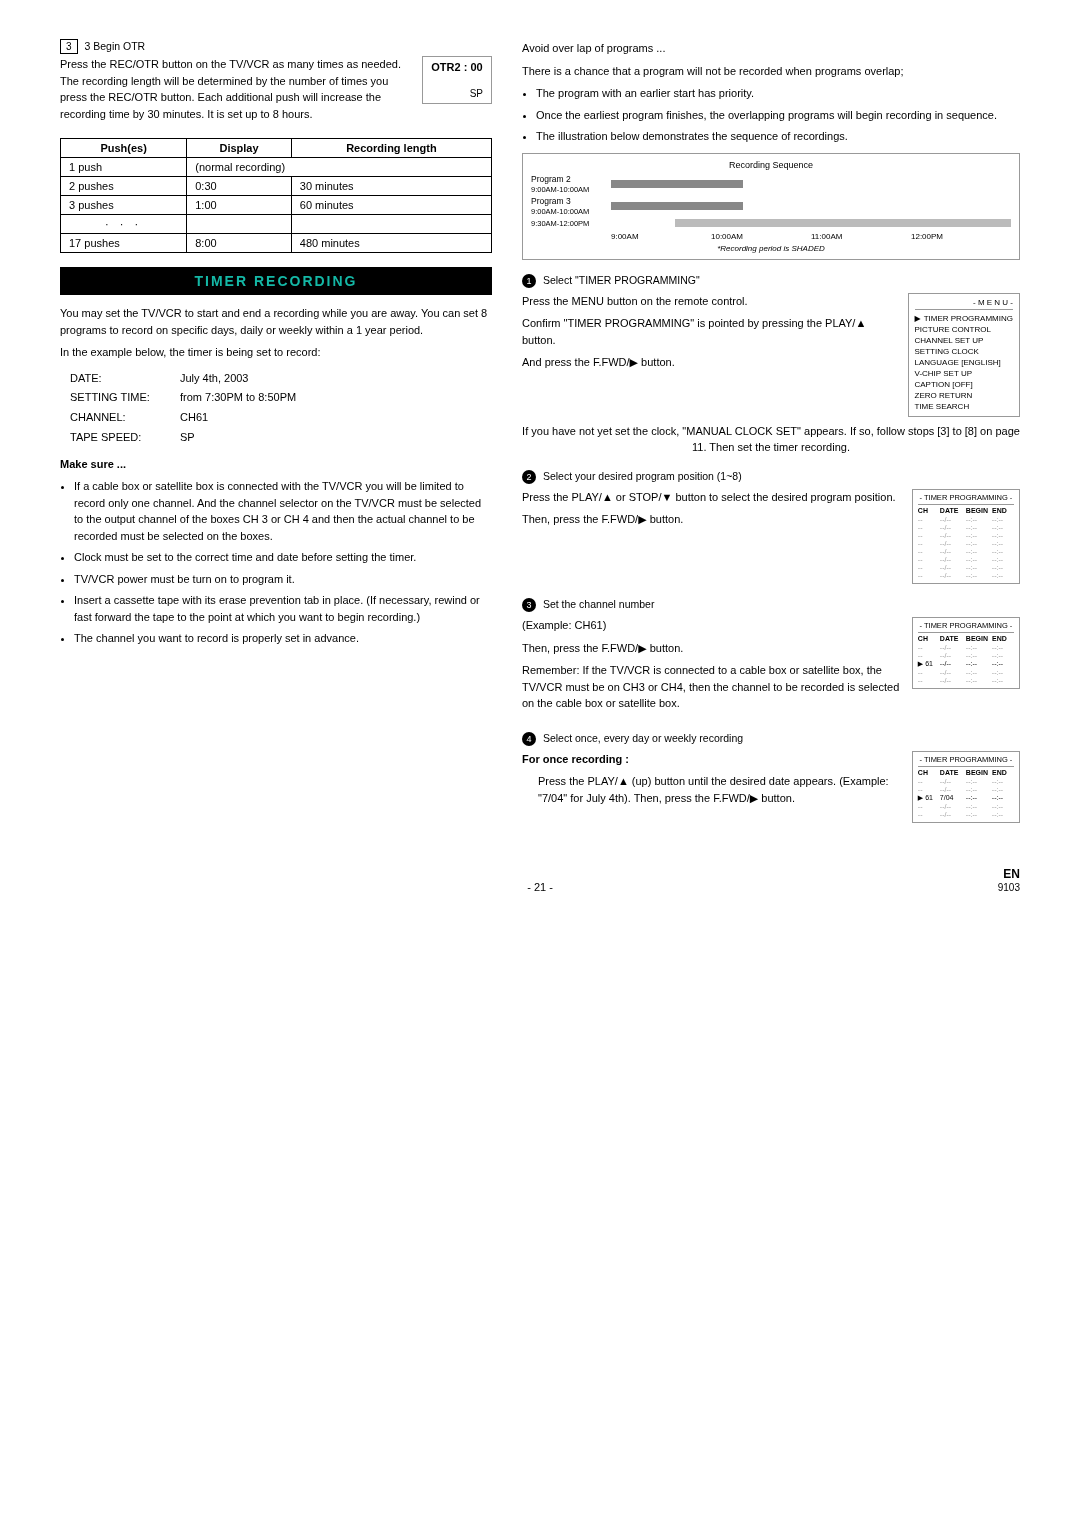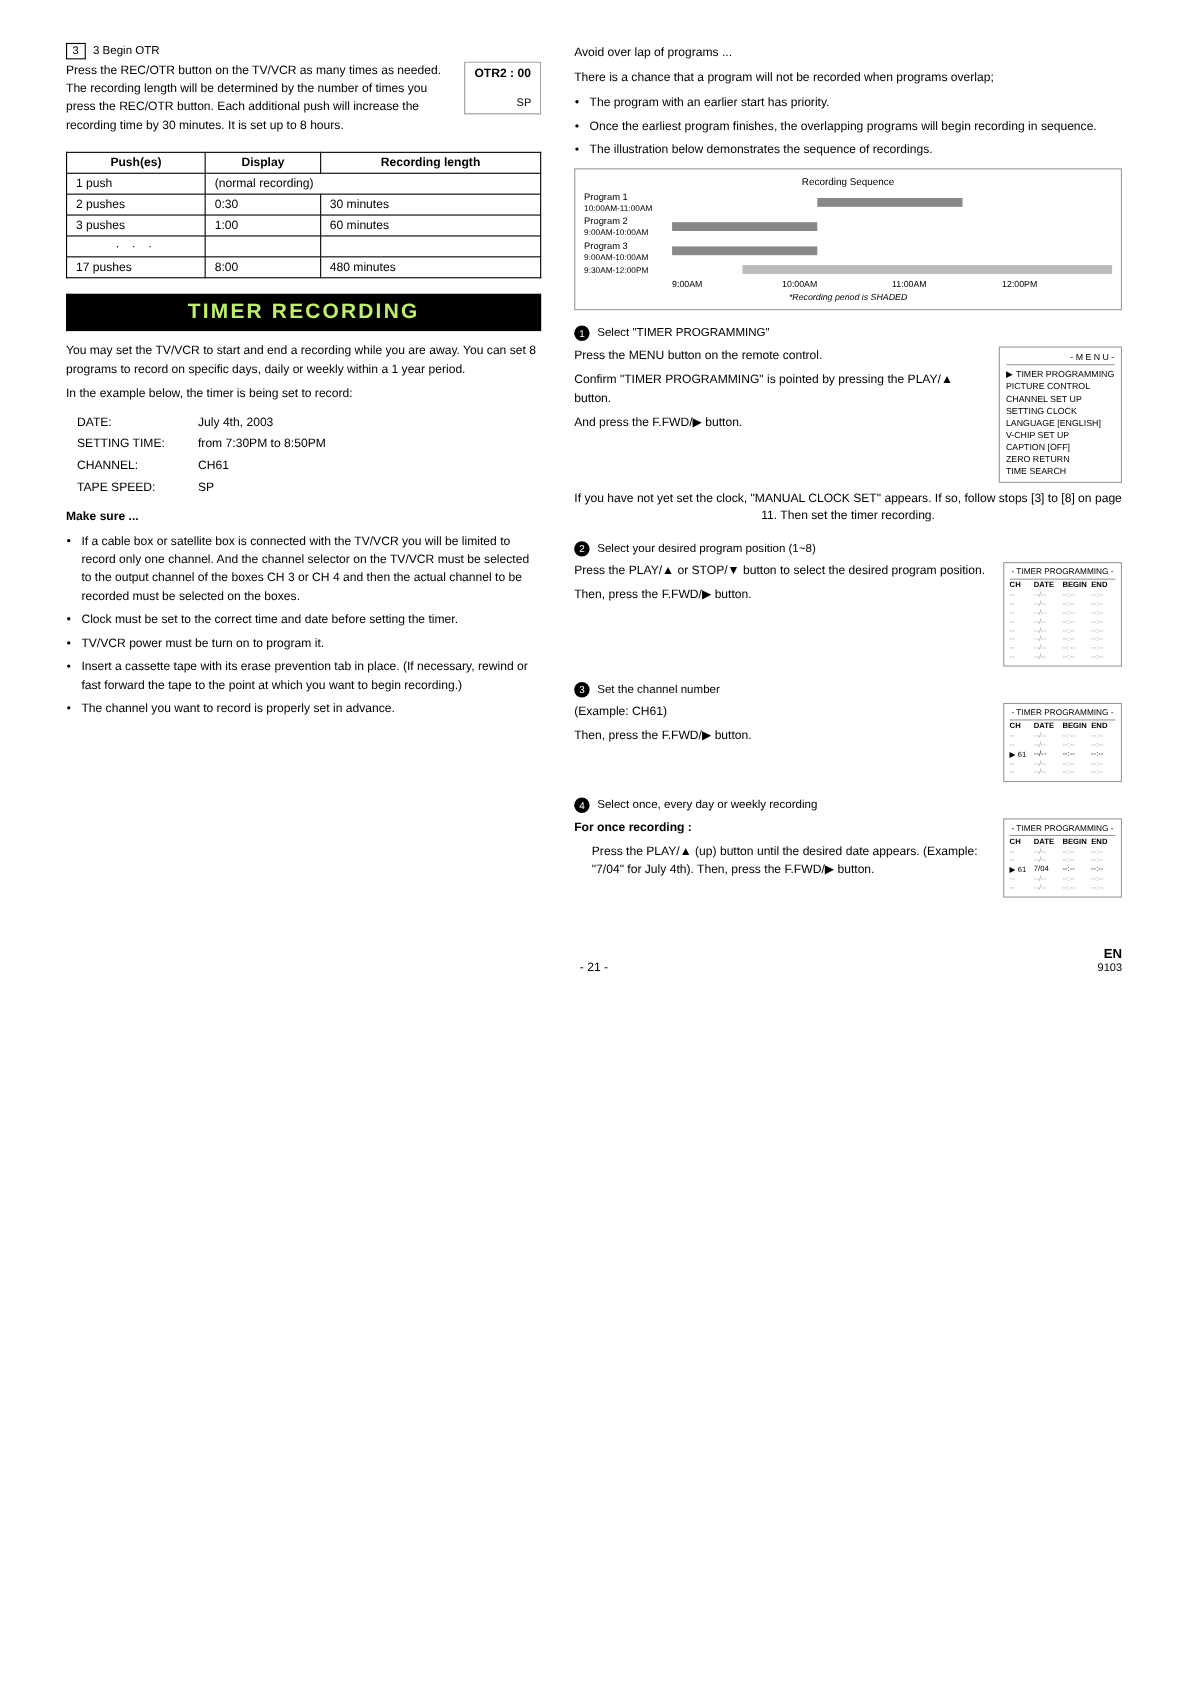--- a/index.html
+++ b/index.html
@@ -72,23 +72,23 @@
     table.rec-table th, table.rec-table td {
       border: 1px solid #000;
       padding: 3px 8px;
     }
     table.rec-table th {
       font-weight: bold;
       background: #fff;
     }
     .timer-recording-header {
       background: #000;
-      color: #bef264;
+      color: #14b8a6;
       text-align: center;
-      font-size: 19px;
+      font-size: 14px;
       font-weight: bold;
       padding: 6px 0;
       margin: 12px 0 10px 0;
       letter-spacing: 2px;
     }
     .bullet-list {
       padding-left: 14px;
       margin-bottom: 8px;
     }
     .bullet-list li {
@@ -382,28 +382,20 @@
           <li>The illustration below demonstrates the sequence of recordings.</li>
         </ul>
 
         <div class="rec-sequence-box">
           <div class="rec-seq-title">
             <span>Recording Sequence</span>
           </div>
 
           <div class="rec-seq-row">
             <div class="rec-seq-label">
-              Program 1<br><span style="font-size:7.5px;">10:00AM-11:00AM</span>
-            </div>
-            <div class="rec-seq-bar-area">
-              <div class="rec-bar" style="left:33%; width:33%;"></div>
-            </div>
-          </div>
-          <div class="rec-seq-row">
-            <div class="rec-seq-label">
               Program 2<br><span style="font-size:7.5px;">9:00AM-10:00AM</span>
             </div>
             <div class="rec-seq-bar-area">
               <div class="rec-bar" style="left:0%; width:33%;"></div>
             </div>
           </div>
           <div class="rec-seq-row">
             <div class="rec-seq-label">
               Program 3<br><span style="font-size:7.5px;">9:00AM-10:00AM</span>
             </div>
@@ -549,20 +541,21 @@
 
       <div class="step-section">
         <div class="step-title">
           <span class="step-num-circle">3</span>
           <span>Set the channel number</span>
         </div>
         <div class="step-content">
           <div class="step-text">
             <p>(Example: CH61)</p>
             <p>Then, press the F.FWD/▶ button.</p>
+            <p>Remember: If the TV/VCR is connected to a cable box or satellite box, the TV/VCR must be on CH3 or CH4, then the channel to be recorded is selected on the cable box or satellite box.</p>
           </div>
           <div class="timer-prog-box">
             <div class="timer-prog-title">- TIMER PROGRAMMING -</div>
             <div class="timer-prog-header-row">
               <span class="tp-col-ch">CH</span>
               <span class="tp-col-date">DATE</span>
               <span class="tp-col-begin">BEGIN</span>
               <span class="tp-col-end">END</span>
             </div>
             <div class="timer-prog-row">

